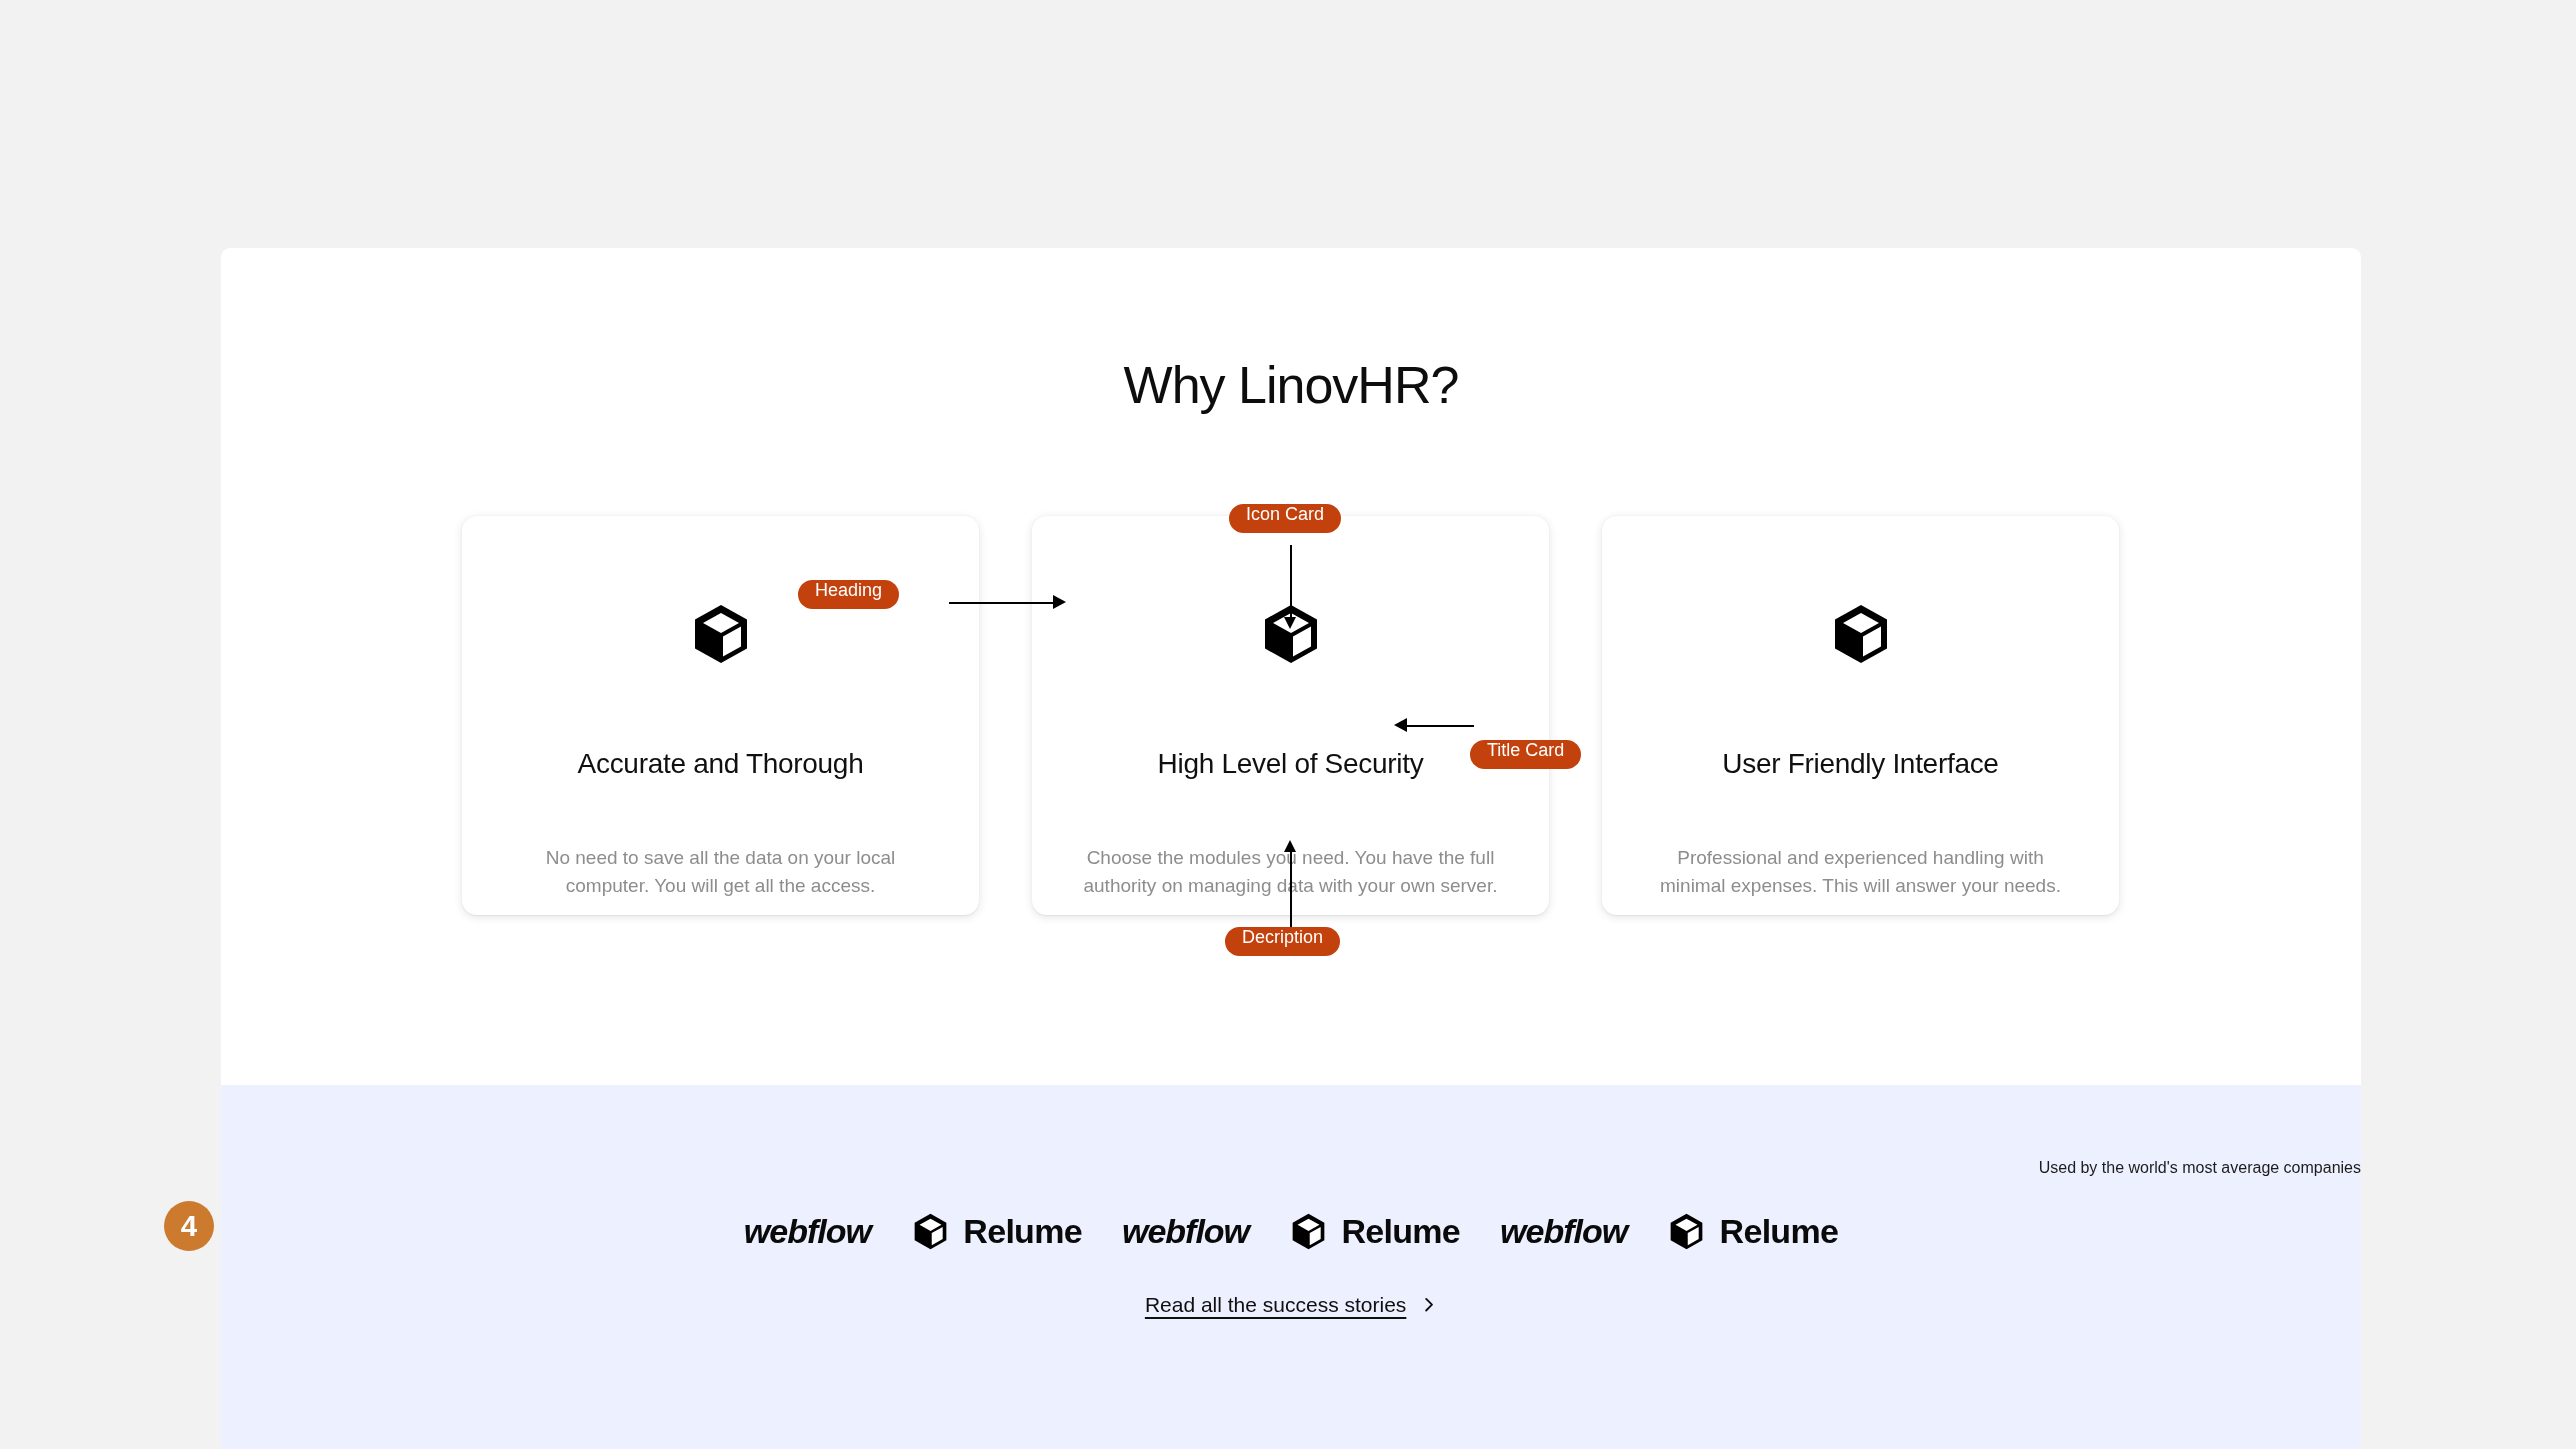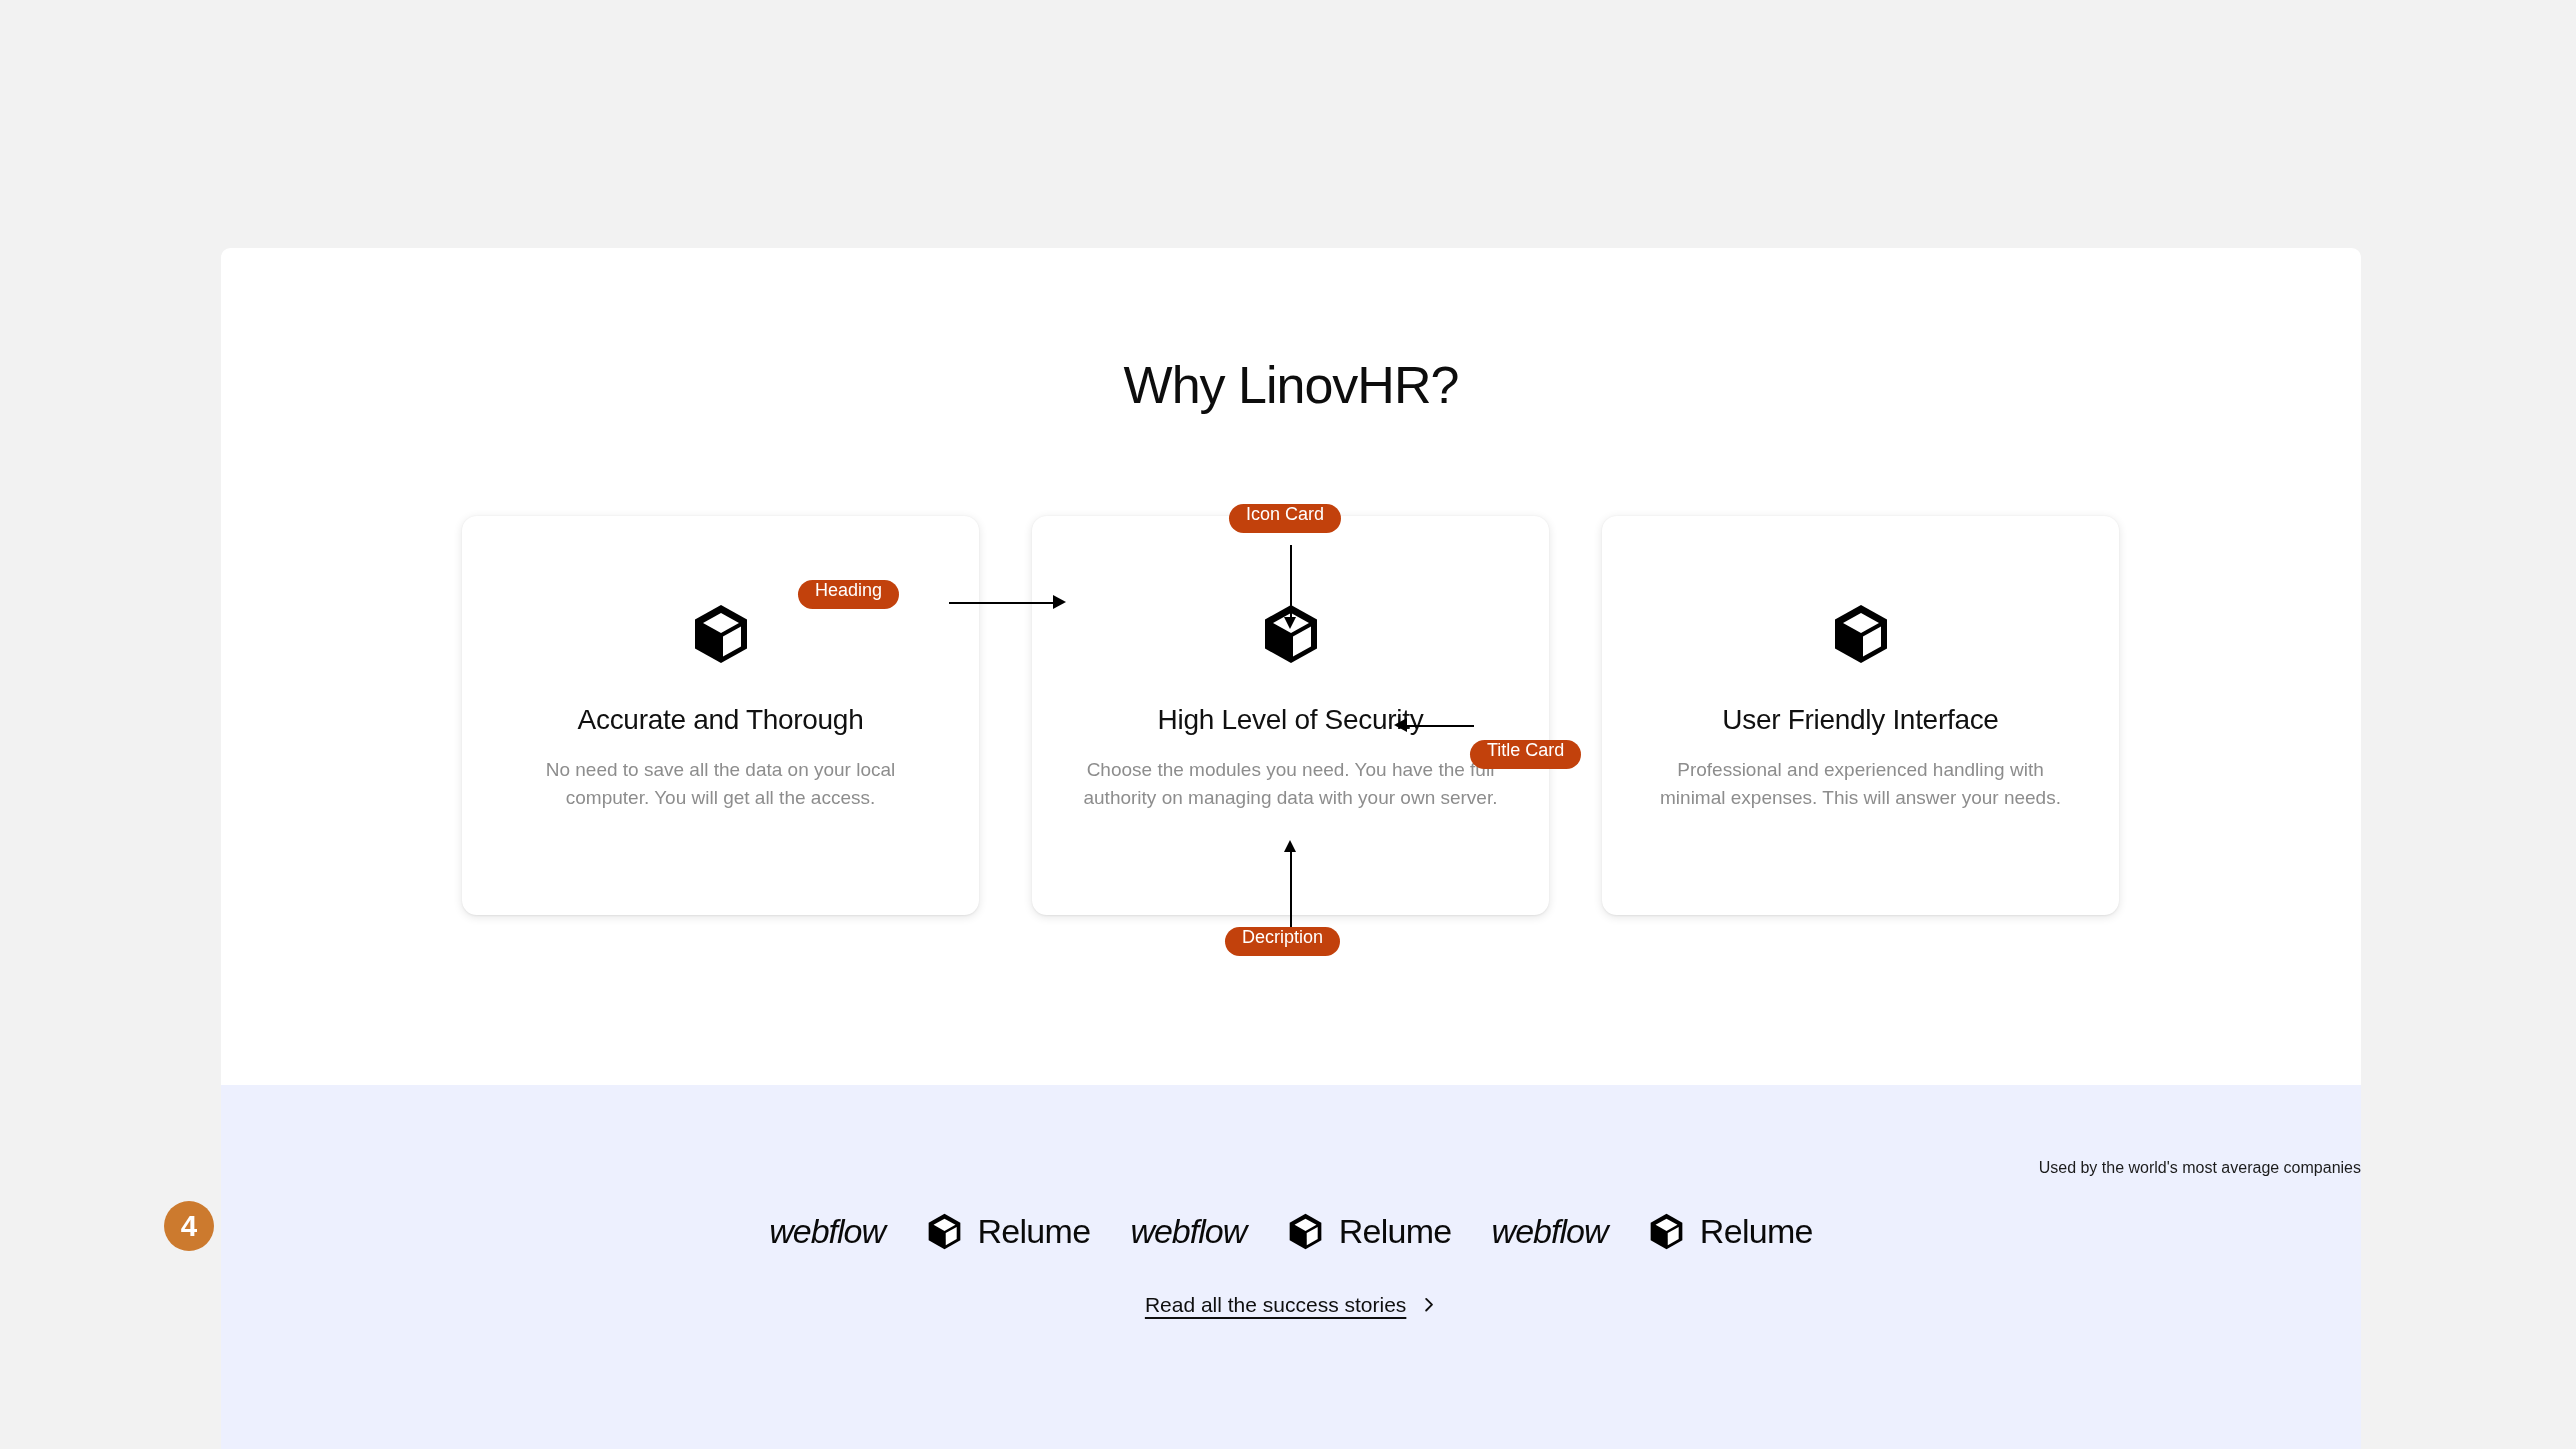--- a/index.html
+++ b/index.html
@@ -95,20 +95,21 @@
   .card {
     width:517px; height:399px;
     background:#ffffff;
     border-radius:14.8px;
     box-shadow:0 2px 9.4px rgba(0,0,0,0.11), 0 0.7px 2px rgba(0,0,0,0.06);
     display:flex;
     flex-direction:column;
     align-items:center;
     padding-top:86px;
     position:relative;
+    gap:44px;
   }
   .card-icon { width:64px; height:64px; }
   .card-title {
     margin-top:38px;
     font-size:28px;
     font-weight:500;
     color:#101010;
     letter-spacing:-0.3px;
     text-align:center;
     white-space:nowrap;
@@ -141,21 +142,21 @@
     display:flex;
     align-items:center;
     justify-content:center;
     gap:40px;
     padding:0 161px;
   }
   .logo { display:flex; align-items:center; gap:13.4px; }
   .logo-cube { width:39px; height:39px; flex:none; }
   .logo-word {
     font-size:34px;
-    font-weight:400;
+    font-weight:700;
     color:#0a0a0a;
     letter-spacing:-0.7px;
     white-space:nowrap;
   }
   .logo-word.italic { font-style:italic; letter-spacing:-1px; }
 
   #badge {
     position:absolute;
     left:164px; top:1201px;
     width:50px; height:50px;

